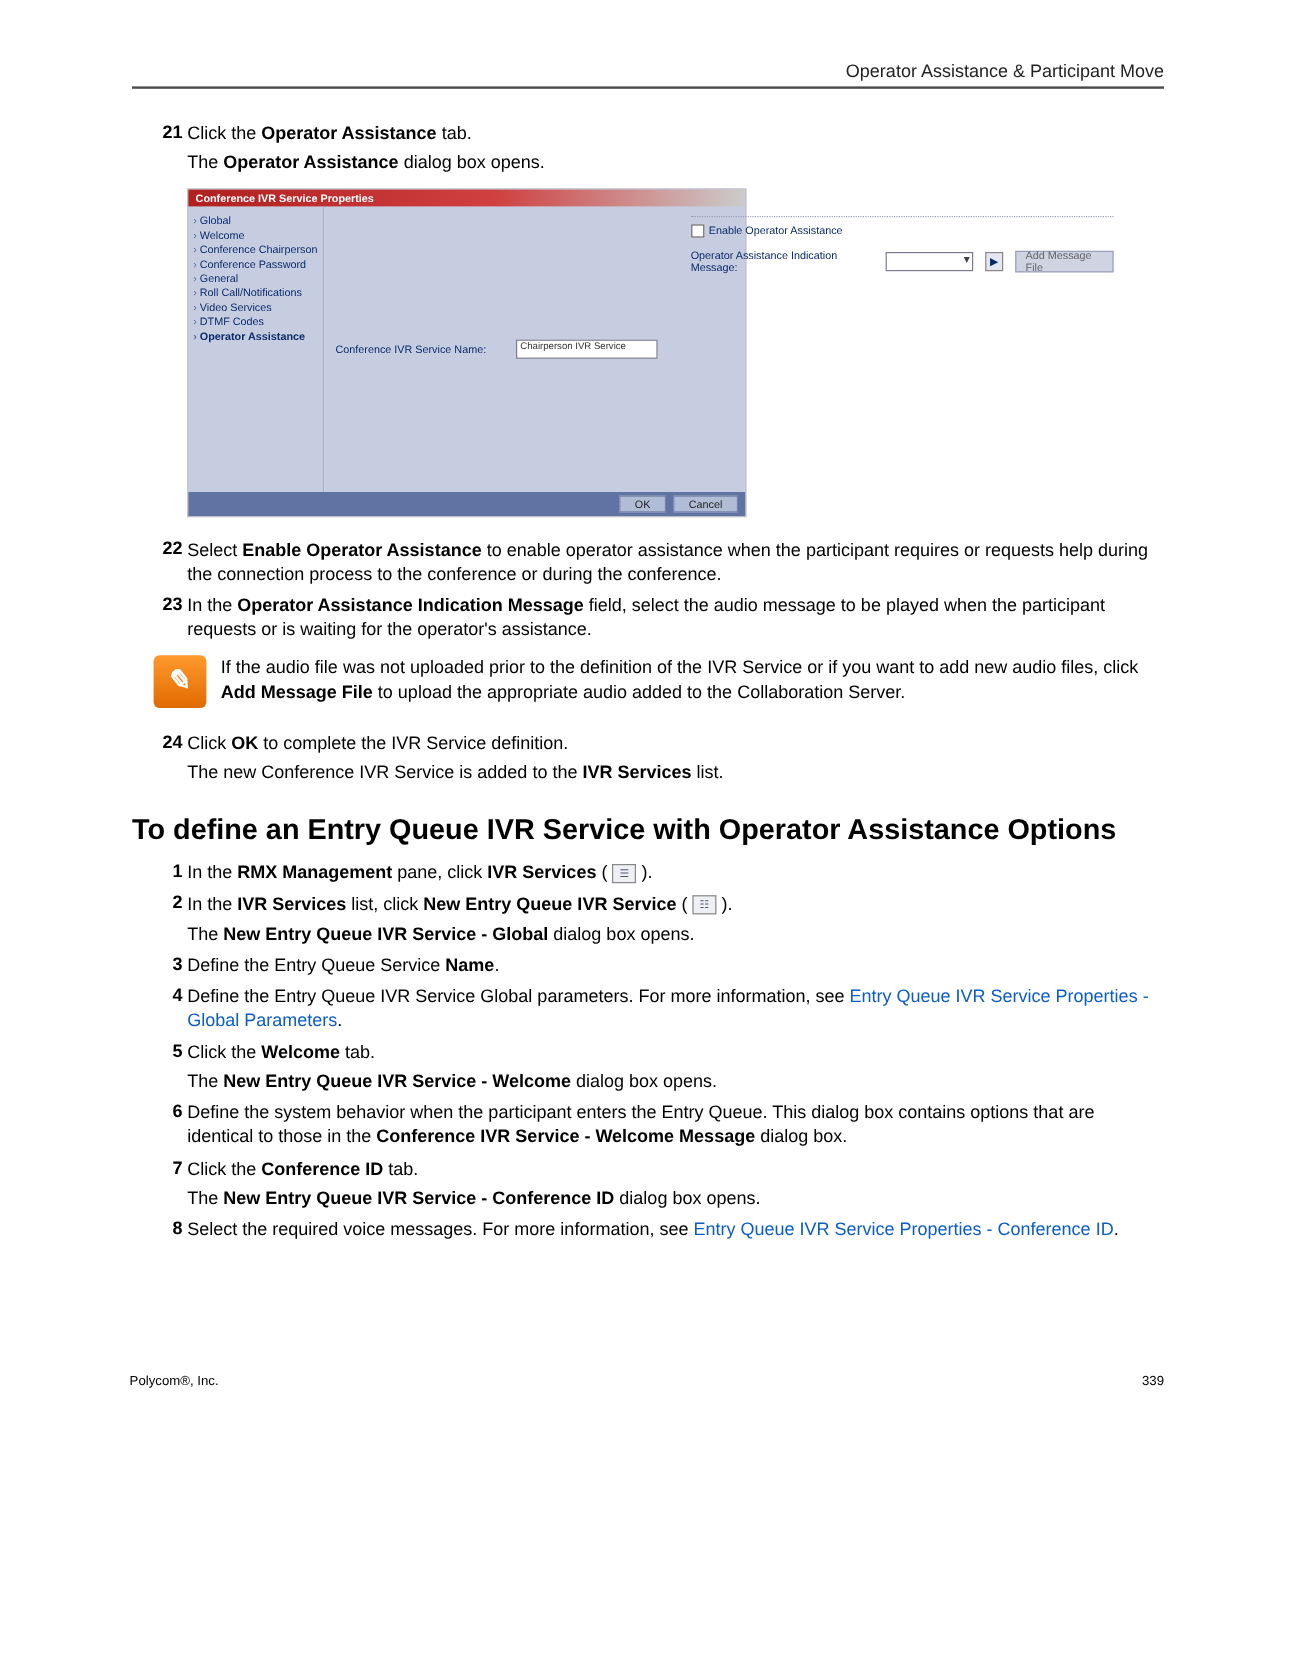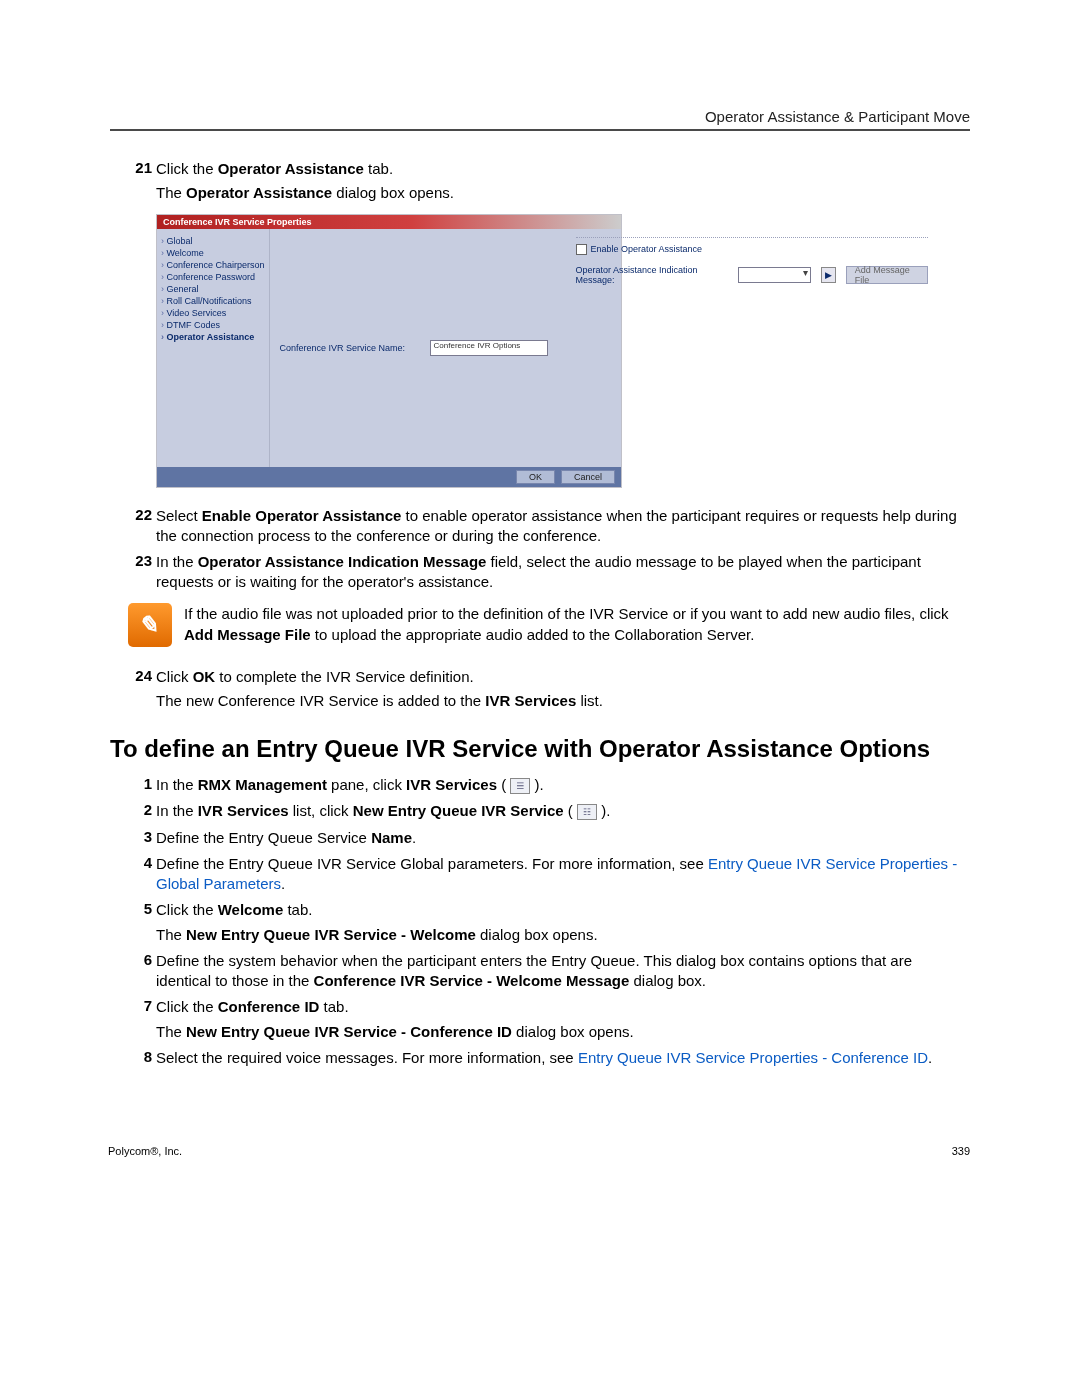--- a/index.html
+++ b/index.html
@@ -6,21 +6,21 @@
     margin: 0;
     background: #fff;
     font-family: Arial, Helvetica, sans-serif;
     color: #000;
     font-size: 15px;
   }
   .page {
     width: 1080px;
     height: 1211px;
     box-sizing: border-box;
-    padding: 108px 110px 50px 110px;
+    padding: 51px 110px 50px 110px;
     position: relative;
   }
   .top-right {
     text-align: right;
     font-size: 15px;
     color: #222;
     margin-bottom: 4px;
   }
   .rule {
     border-top: 2px solid #4a4a4a;
@@ -202,21 +202,21 @@
         <div>Conference Password</div>
         <div>General</div>
         <div>Roll Call/Notifications</div>
         <div>Video Services</div>
         <div>DTMF Codes</div>
         <div class="sel">Operator Assistance</div>
       </div>
       <div class="dlg-content">
         <div class="dlg-line">
           <span class="dlg-label">Conference IVR Service Name:</span>
-          <span class="dlg-input">Conference IVR Options</span>
+          <span class="dlg-input">Chairperson IVR Service</span>
         </div>
         <div>
           <div class="dlg-hr"></div>
           <div class="dlg-chk" style="margin-top:6px">
             <span class="chkbox"></span>
             <span>Enable Operator Assistance</span>
           </div>
           <div class="dlg-line" style="margin-top:10px">
             <span class="dlg-label" style="width:170px">Operator Assistance Indication Message:</span>
             <span class="dlg-dd"></span>
@@ -269,20 +269,21 @@
     <div class="num">1</div>
     <div class="body">
       <span>In the </span><b>RMX Management</b><span> pane, click </span><b>IVR Services</b><span> ( </span><span class="inline-icon">☰</span><span> ).</span>
     </div>
   </div>
 
   <div class="row">
     <div class="num">2</div>
     <div class="body">
       <span>In the </span><b>IVR Services</b><span> list, click </span><b>New Entry Queue IVR Service</b><span> ( </span><span class="inline-icon">☷</span><span> ).</span>
+      <div class="sub"><span>The </span><b>New Entry Queue IVR Service - Global</b><span> dialog box opens.</span></div>
     </div>
   </div>
 
   <div class="row">
     <div class="num">3</div>
     <div class="body">
       <span>Define the Entry Queue Service </span><b>Name</b><span>.</span>
     </div>
   </div>
 

